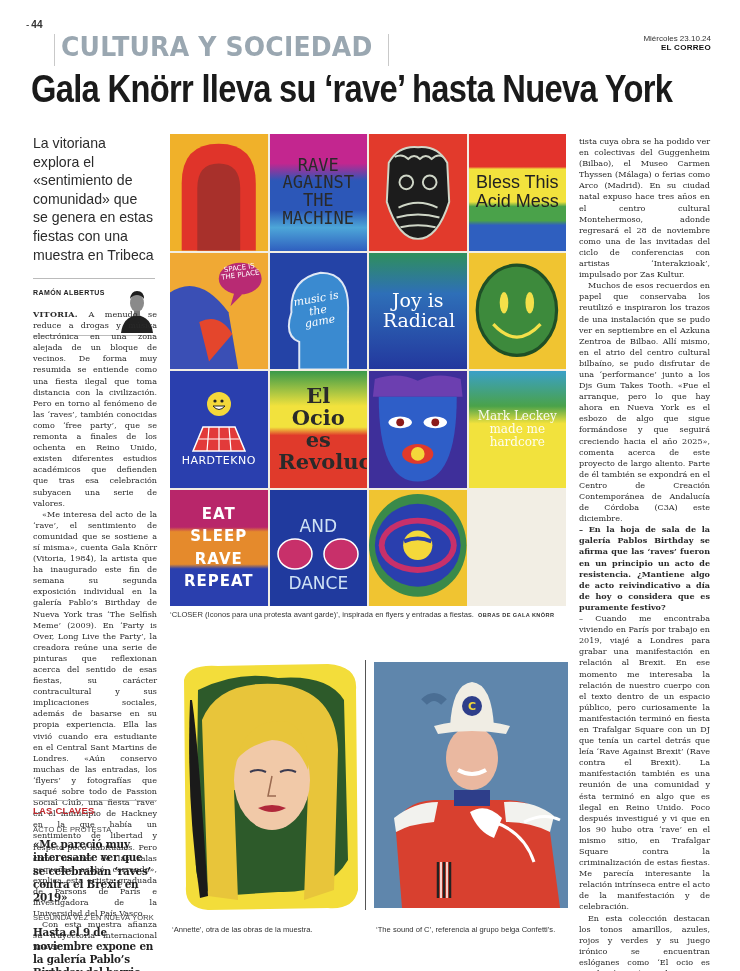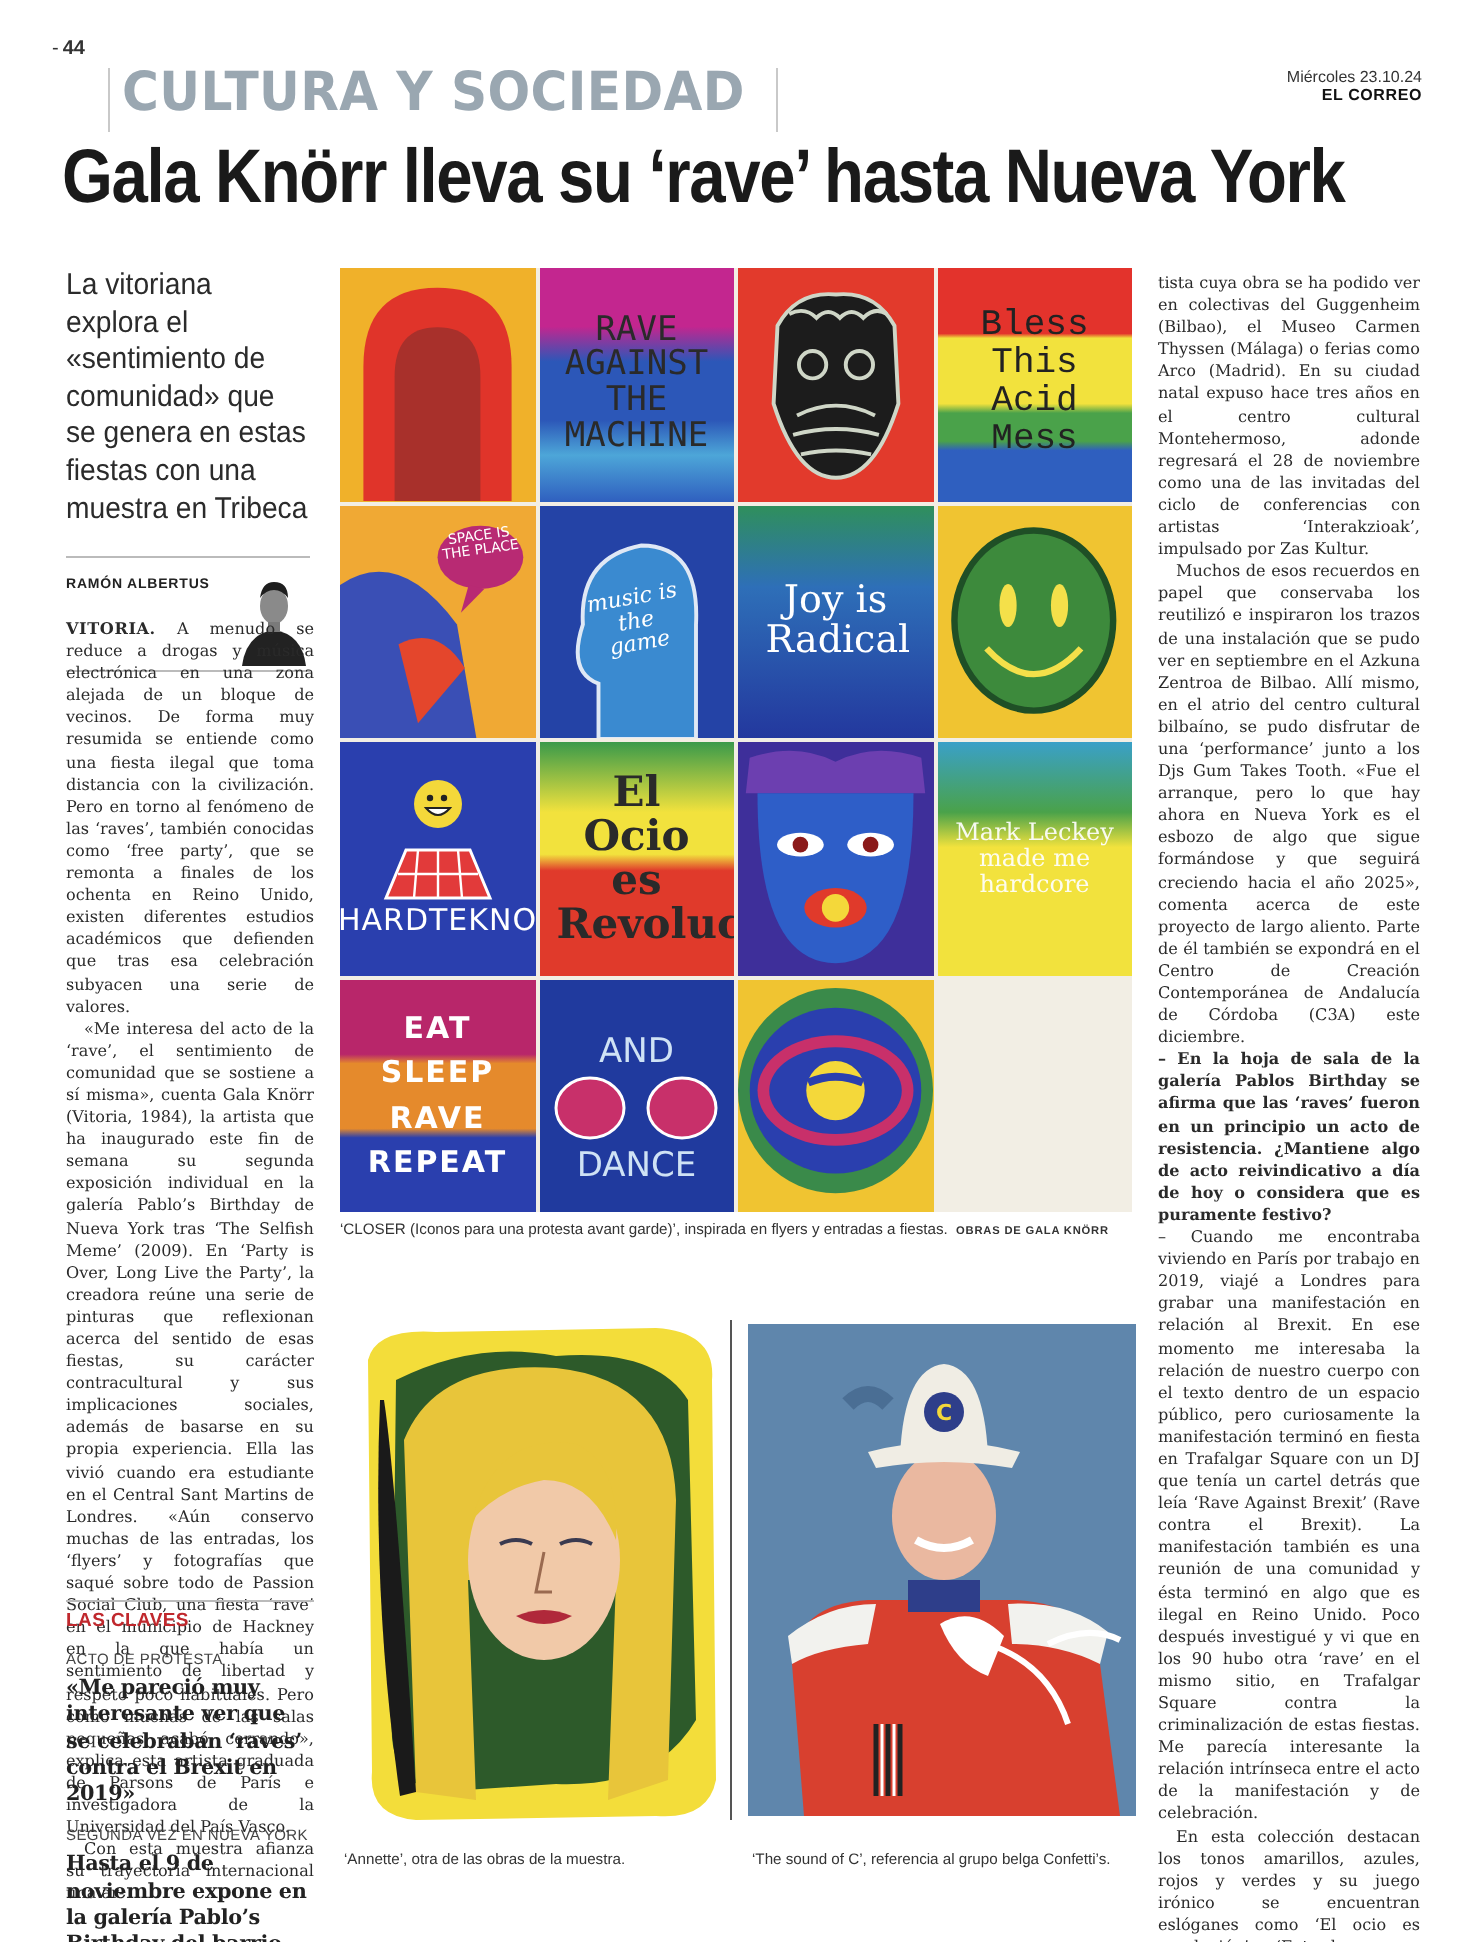--- a/index.html
+++ b/index.html
@@ -117,21 +117,21 @@
   <div class="tile" style="background:#e23a2c;">
     <svg width="80%" height="86%" viewBox="0 0 80 100">
       <path d="M10 20 Q20 2 40 4 Q60 2 70 20 L72 60 Q60 98 40 98 Q20 98 8 60 Z" fill="#1c1c1c" stroke="#cfd6c7" stroke-width="2"></path>
       <circle cx="28" cy="40" r="7" fill="none" stroke="#cfd6c7" stroke-width="2"></circle>
       <circle cx="52" cy="40" r="7" fill="none" stroke="#cfd6c7" stroke-width="2"></circle>
       <path d="M20 66 Q40 56 60 66 M18 76 Q40 70 62 76 M22 86 Q40 82 58 86" stroke="#cfd6c7" stroke-width="2" fill="none"></path>
       <path d="M16 14 Q24 10 30 16 Q36 10 42 16 Q48 10 54 16 Q60 10 66 14" stroke="#cfd6c7" stroke-width="2" fill="none"></path>
     </svg>
   </div>
   <div class="tile" style="background:linear-gradient(180deg,#e3332c 0%,#e3332c 28%,#f2e23d 30%,#f2e23d 58%,#4aa24a 62%,#4aa24a 74%,#2f5fbf 78%,#2f5fbf 100%);">
-    <span class="t" style="font-size:18px;color:#222;font-family:Liberation Mono, monospace;padding:4px;">Bless This Acid Mess</span>
+    <span class="t" style="font-size:18px;color:#222;font-family:Liberation Sans, sans-serif;padding:4px;">Bless This Acid Mess</span>
   </div>
 
   <div class="tile" style="background:#f0a934;">
     <svg width="100%" height="100%" viewBox="0 0 100 118" preserveAspectRatio="none" style="position:absolute;inset:0">
       <path d="M0 40 Q30 20 60 60 L70 118 L0 118 Z" fill="#3a4fb5"></path>
       <path d="M30 70 Q50 60 64 82 L40 110 Z" fill="#e4462c"></path>
       <ellipse cx="72" cy="26" rx="22" ry="16" fill="#b82a73"></ellipse>
       <path d="M66 40 L62 54 L74 42 Z" fill="#b82a73"></path>
     </svg>
     <span class="t" style="position:absolute;top:12px;right:5px;width:46px;font-size:7px;color:#fff;transform:rotate(-8deg);">SPACE IS THE PLACE</span>
@@ -158,21 +158,21 @@
     <svg width="26" height="26" viewBox="0 0 26 26">
       <circle cx="13" cy="13" r="12" fill="#f4d83a"></circle>
       <circle cx="9" cy="10" r="1.6" fill="#222"></circle>
         <circle cx="16" cy="10" r="1.6" fill="#222"></circle>
       <path d="M7 15 Q13 22 19 15 Z" fill="#fff" stroke="#222" stroke-width="1"></path>
     </svg>
     <svg width="60" height="34" viewBox="0 0 60 34" style="margin-top:4px">
       <path d="M4 30 L14 6 L46 6 L56 30 Z" fill="#e23a3a" stroke="#fff" stroke-width="1.5"></path>
       <path d="M10 18 H50 M20 6 L18 30 M30 6 V30 M40 6 L42 30" stroke="#fff" stroke-width="1.2"></path>
     </svg>
-    <span class="t" style="font-size:15px;color:#fff;margin-top:0;letter-spacing:0.5px;">HARDTEKNO</span>
+    <span class="t" style="font-size:11px;color:#fff;margin-top:0;letter-spacing:0.5px;">HARDTEKNO</span>
   </div>
   <div class="tile" style="background:linear-gradient(180deg,#3a9a4a 0%,#f2e23d 30%,#f2e23d 48%,#e03a2b 55%,#e03a2b 100%);">
     <span class="t" style="font-size:21px;color:#2a2a2a;width:80px;font-family:'DejaVu Serif',serif;font-weight:bold;">El Ocio es Revolución</span>
   </div>
   <div class="tile" style="background:#3e2f9a;">
     <svg width="100%" height="100%" viewBox="0 0 100 118" preserveAspectRatio="none" style="position:absolute;inset:0">
       <path d="M6 8 Q30 0 50 10 Q70 0 94 8 L96 26 L4 26 Z" fill="#6c3fb0"></path>
       <path d="M10 26 Q10 112 50 112 Q90 112 90 26 Z" fill="#2e5ec8"></path>
       <ellipse cx="32" cy="52" rx="12" ry="6" fill="#fff"></ellipse>
         <circle cx="32" cy="52" r="4" fill="#8b1a1a"></circle>

